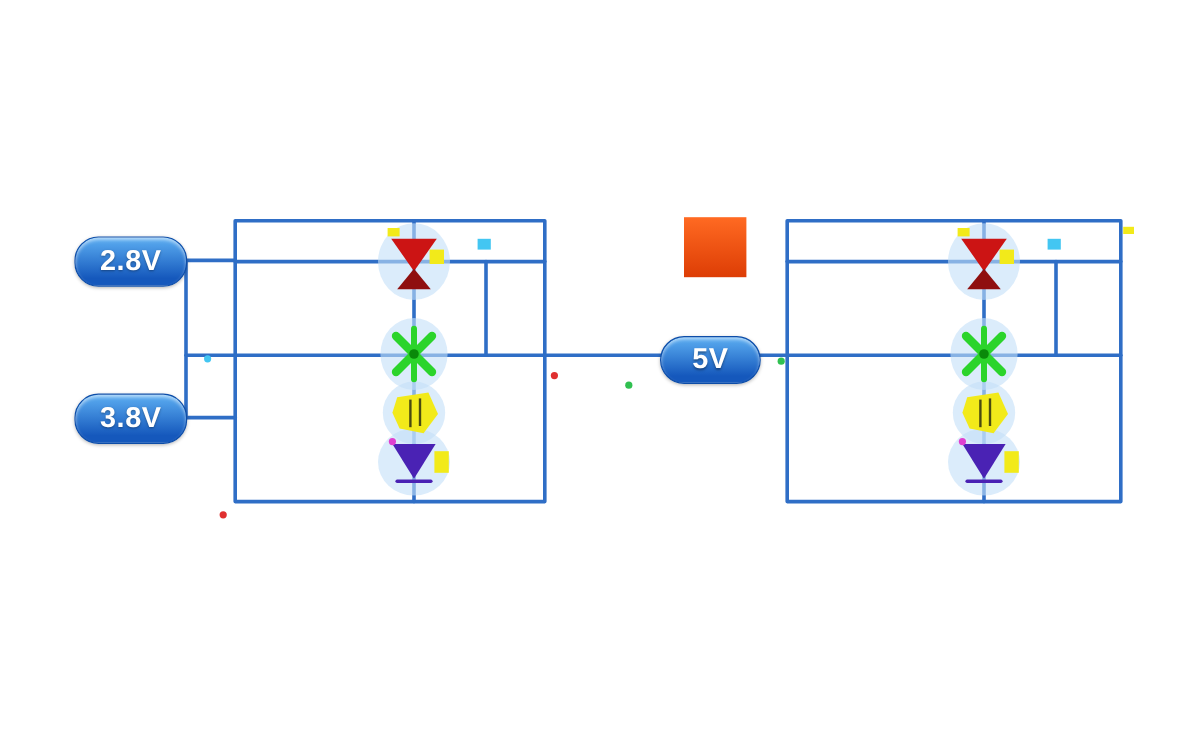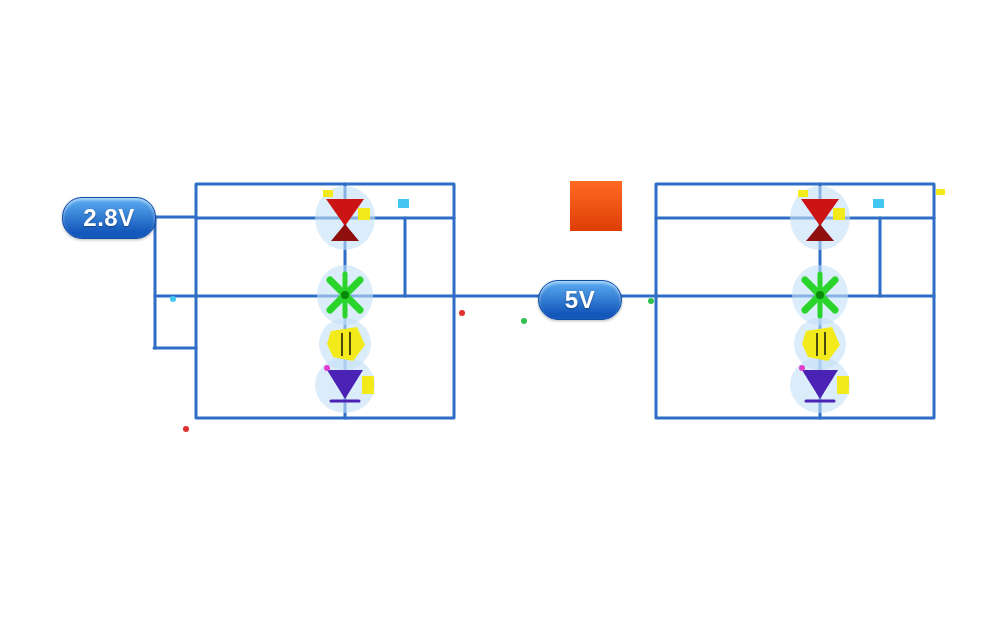--- a/index.html
+++ b/index.html
@@ -43,21 +43,21 @@
     font-size: 24px;
     letter-spacing: 0.5px;
     border-radius: 20px;
     background: linear-gradient(180deg, var(--pill-light, #5caef2) 0%, var(--pill-dark, #1558bc) 85%);
     border: 1px solid #0d4da8;
     box-shadow: inset 0 2px 3px rgba(255,255,255,0.55), 0 1px 3px rgba(0,0,0,0.28);
     text-shadow: 0 1px 2px rgba(0,0,0,0.35);
   }
   .pill-28 { left: 62px;  top: 197px; width: 92px; height: 40px; }
   .pill-38 { left: 62px;  top: 328px; width: 92px; height: 40px; }
-  .pill-5  { left: 538px; top: 280px; width: 82px; height: 38px; }
+  .pill-5  { left: 550px; top: 280px; width: 82px; height: 38px; }
 </style>
 </head>
 <body>
 
 <div class="canvas">
 
   <svg class="layer" width="1000" height="626" viewBox="0 0 1000 626">
     <defs>
       <linearGradient id="gradOrange" x1="0" y1="0" x2="0" y2="1">
         <stop offset="0" style="stop-color: var(--block-orange-light, #ff6a22)"></stop>
@@ -158,17 +158,20 @@
       <circle cx="524" cy="321" r="3" fill="#30c050"></circle>
       <circle cx="651" cy="301" r="3" fill="#30c050"></circle>
       <circle cx="173" cy="299" r="3" fill="#43c6f2"></circle>
       <rect x="936" y="189" width="9" height="6" fill="#f2ea1a"></rect>
     </g>
   </svg>
 
   <div class="pill pill-28">
     <span>2.8V</span>
   </div>
+  <div class="pill pill-38">
+    <span>3.8V</span>
+  </div>
   <div class="pill pill-5">
     <span>5V</span>
   </div>
 
 </div>
 
 </body></html>

